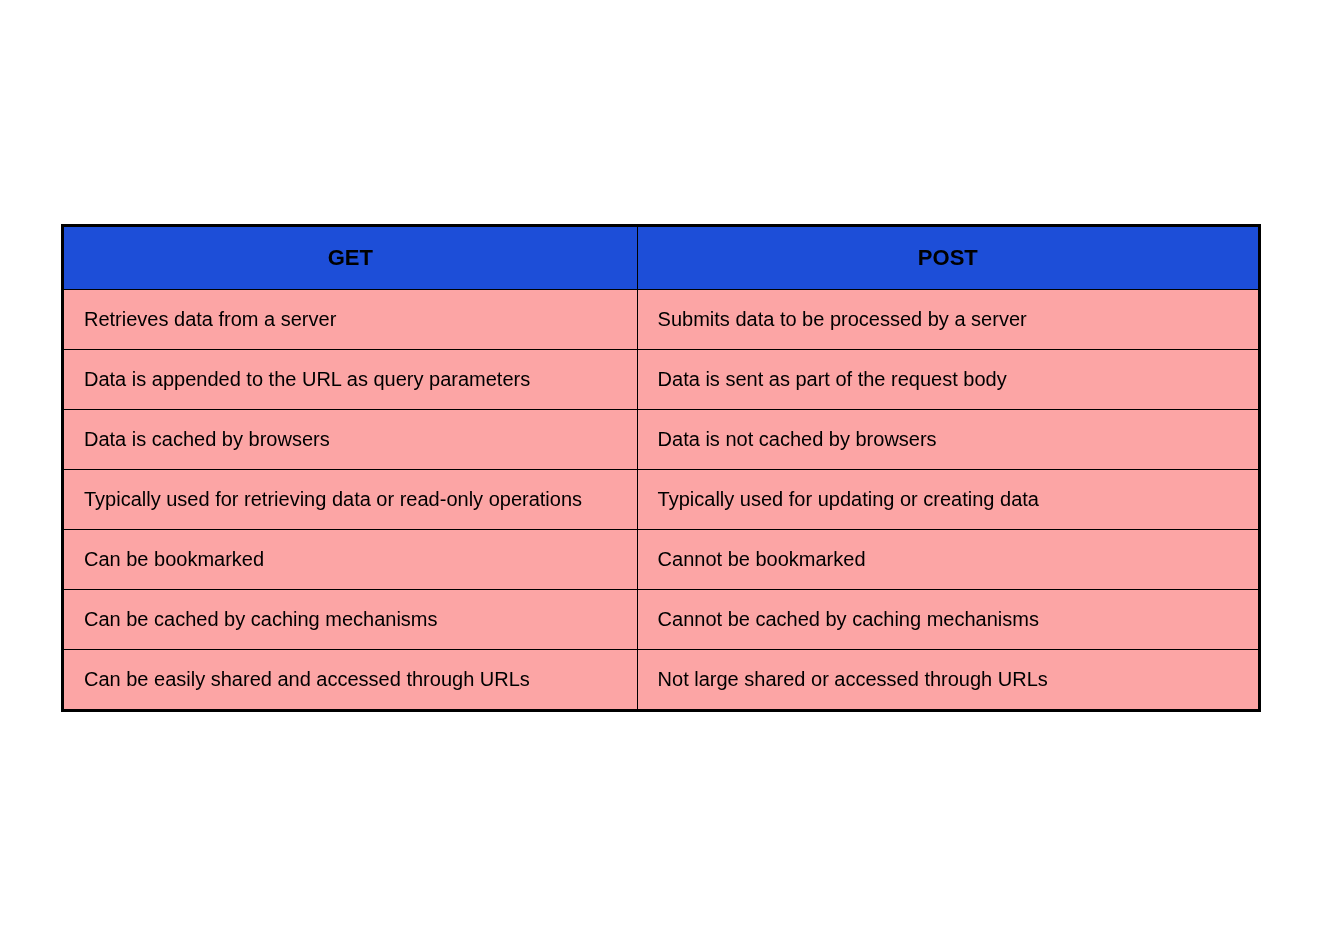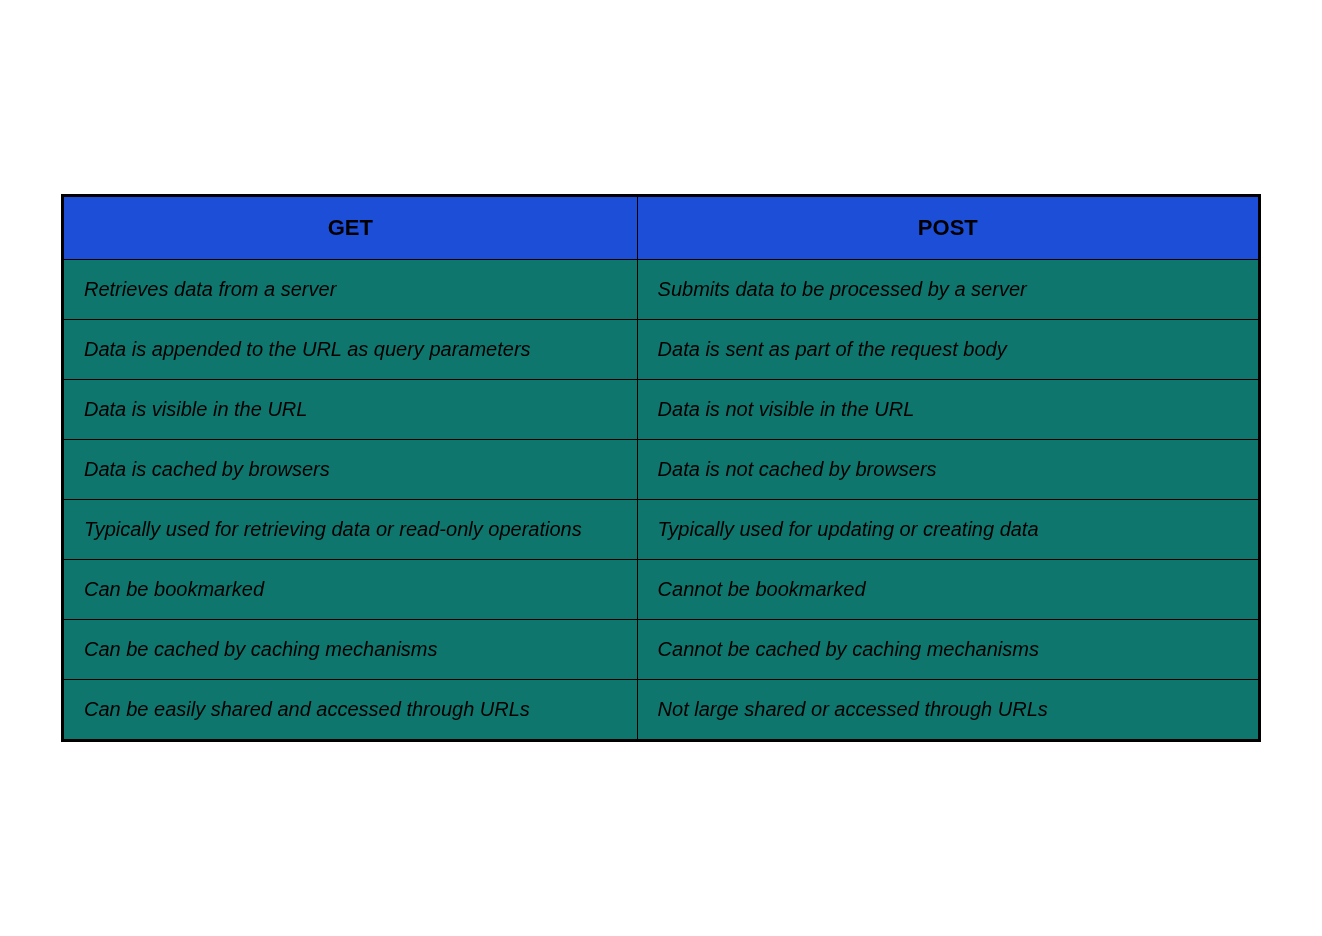--- a/index.html
+++ b/index.html
@@ -38,22 +38,21 @@
       background: #1d4ed8;
     }
 
     td {
       border: 1.5px solid #000;
       padding: 18px 20px;
       font-size: 20px;
       font-weight: normal;
       vertical-align: top;
       text-align: justify;
-      background: #0f766e;
-      font-style: italic;
+      background: #fca5a5;
     }
 
     col:first-child {
       width: 48%;
     }
 
     col:last-child {
       width: 52%;
     }
   </style>
@@ -75,24 +74,20 @@
     <tbody id="table-body">
     <tr>
           <td>Retrieves data from a server</td>
           <td>Submits data to be processed by a server</td>
         </tr>
         <tr>
           <td>Data is appended to the URL as query parameters</td>
           <td>Data is sent as part of the request body</td>
         </tr>
         <tr>
-          <td>Data is visible in the URL</td>
-          <td>Data is not visible in the URL</td>
-        </tr>
-        <tr>
           <td>Data is cached by browsers</td>
           <td>Data is not cached by browsers</td>
         </tr>
         <tr>
           <td>Typically used for retrieving data or read-only operations</td>
           <td>Typically used for updating or creating data</td>
         </tr>
         <tr>
           <td>Can be bookmarked</td>
           <td>Cannot be bookmarked</td>

